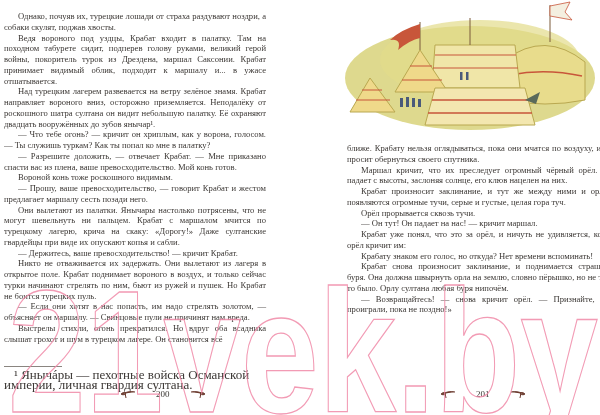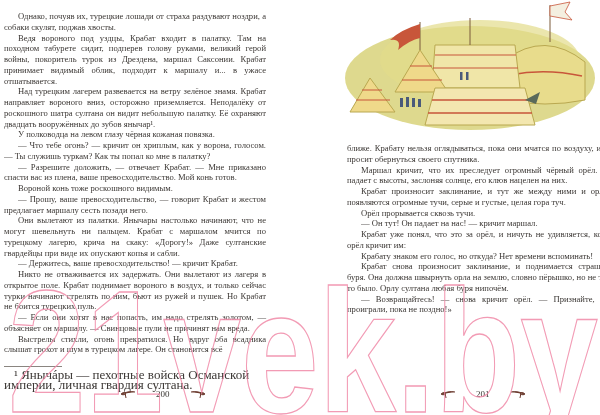--- a/index.html
+++ b/index.html
@@ -23,26 +23,25 @@
   .watermark text{font-family:"Liberation Sans","DejaVu Sans",sans-serif;font-weight:bold;font-size:175px;fill:none;stroke:#f08aa8;stroke-width:1.3;opacity:0.85;}
 </style>
 </head>
 <body>
 
 <div class="page page-left">
   <div class="text">
     <p>Однако, почуяв их, турецкие лошади от страха раздувают ноздри, а собаки скулят, поджав хвосты.</p>
     <p>Ведя вороного под уздцы, Крабат входит в палатку. Там на походном табурете сидит, подперев голову руками, великий герой войны, покоритель турок из Дрездена, маршал Саксонии. Крабат принимает видимый облик, подходит к маршалу и... в ужасе отшатывается.</p>
     <p>Над турецким лагерем развевается на ветру зелёное знамя. Крабат направляет вороного вниз, осторожно приземляется. Неподалёку от роскошного шатра султана он видит небольшую палатку. Её охраняют двадцать вооружённых до зубов янычар¹.</p>
-    <p>У полководца на левом глазу чёрная кожаная повязка.</p>
     <p>— Что тебе огонь? — кричит он хриплым, как у ворона, голосом. — Ты служишь туркам? Как ты попал ко мне в палатку?</p>
     <p>— Разрешите доложить, — отвечает Крабат. — Мне приказано спасти вас из плена, ваше превосходительство. Мой конь готов.</p>
     <p>Вороной конь тоже роскошного видимым.</p>
     <p>— Прошу, ваше превосходительство, — говорит Крабат и жестом предлагает маршалу сесть позади него.</p>
-    <p>Они вылетают из палатки. Янычары настолько начинают, что не могут шевельнуть ни пальцем. Крабат с маршалом мчится по турецкому лагерю, крича на скаку: «Дорогу!» Даже султанские гвардейцы при виде их опускают копья и сабли.</p>
+    <p>Они вылетают из палатки. Янычары настолько потрясены, что не могут шевельнуть ни пальцем. Крабат с маршалом мчится по турецкому лагерю, крича на скаку: «Дорогу!» Даже султанские гвардейцы при виде их опускают копья и сабли.</p>
     <p>— Держитесь, ваше превосходительство! — кричит Крабат.</p>
     <p>Никто не отваживается их задержать. Они вылетают из лагеря в открытое поле. Крабат поднимает вороного в воздух, и только сейчас турки начинают стрелять по ним, бьют из ружей и пушек. Но Крабат не боится турецких пуль.</p>
     <p>— Если они хотят в нас попасть, им надо стрелять золотом, — объясняет он маршалу. — Свинцовые пули не причинят нам вреда.</p>
     <p>Выстрелы стихли, огонь прекратился. Но вдруг оба всадника слышат грохот и шум в турецком лагере. Он становится всё</p>
   </div>
   <div class="fn-rule"></div>
   <div class="footnote">¹ Янычáры — пехотные войска Османской империи, личная гвардия султана.</div>
   <div class="folio">
     <svg class="orn" viewBox="0 0 16 10">
         <path d="M15 3 C10 2 6 3 2 5 M5 4 L6 9 M1 5 C3 3 5 3 6 5 C4 6 2 6 1 5Z" stroke="#6b3a2e" stroke-width="1" fill="#6b3a2e"></path>

